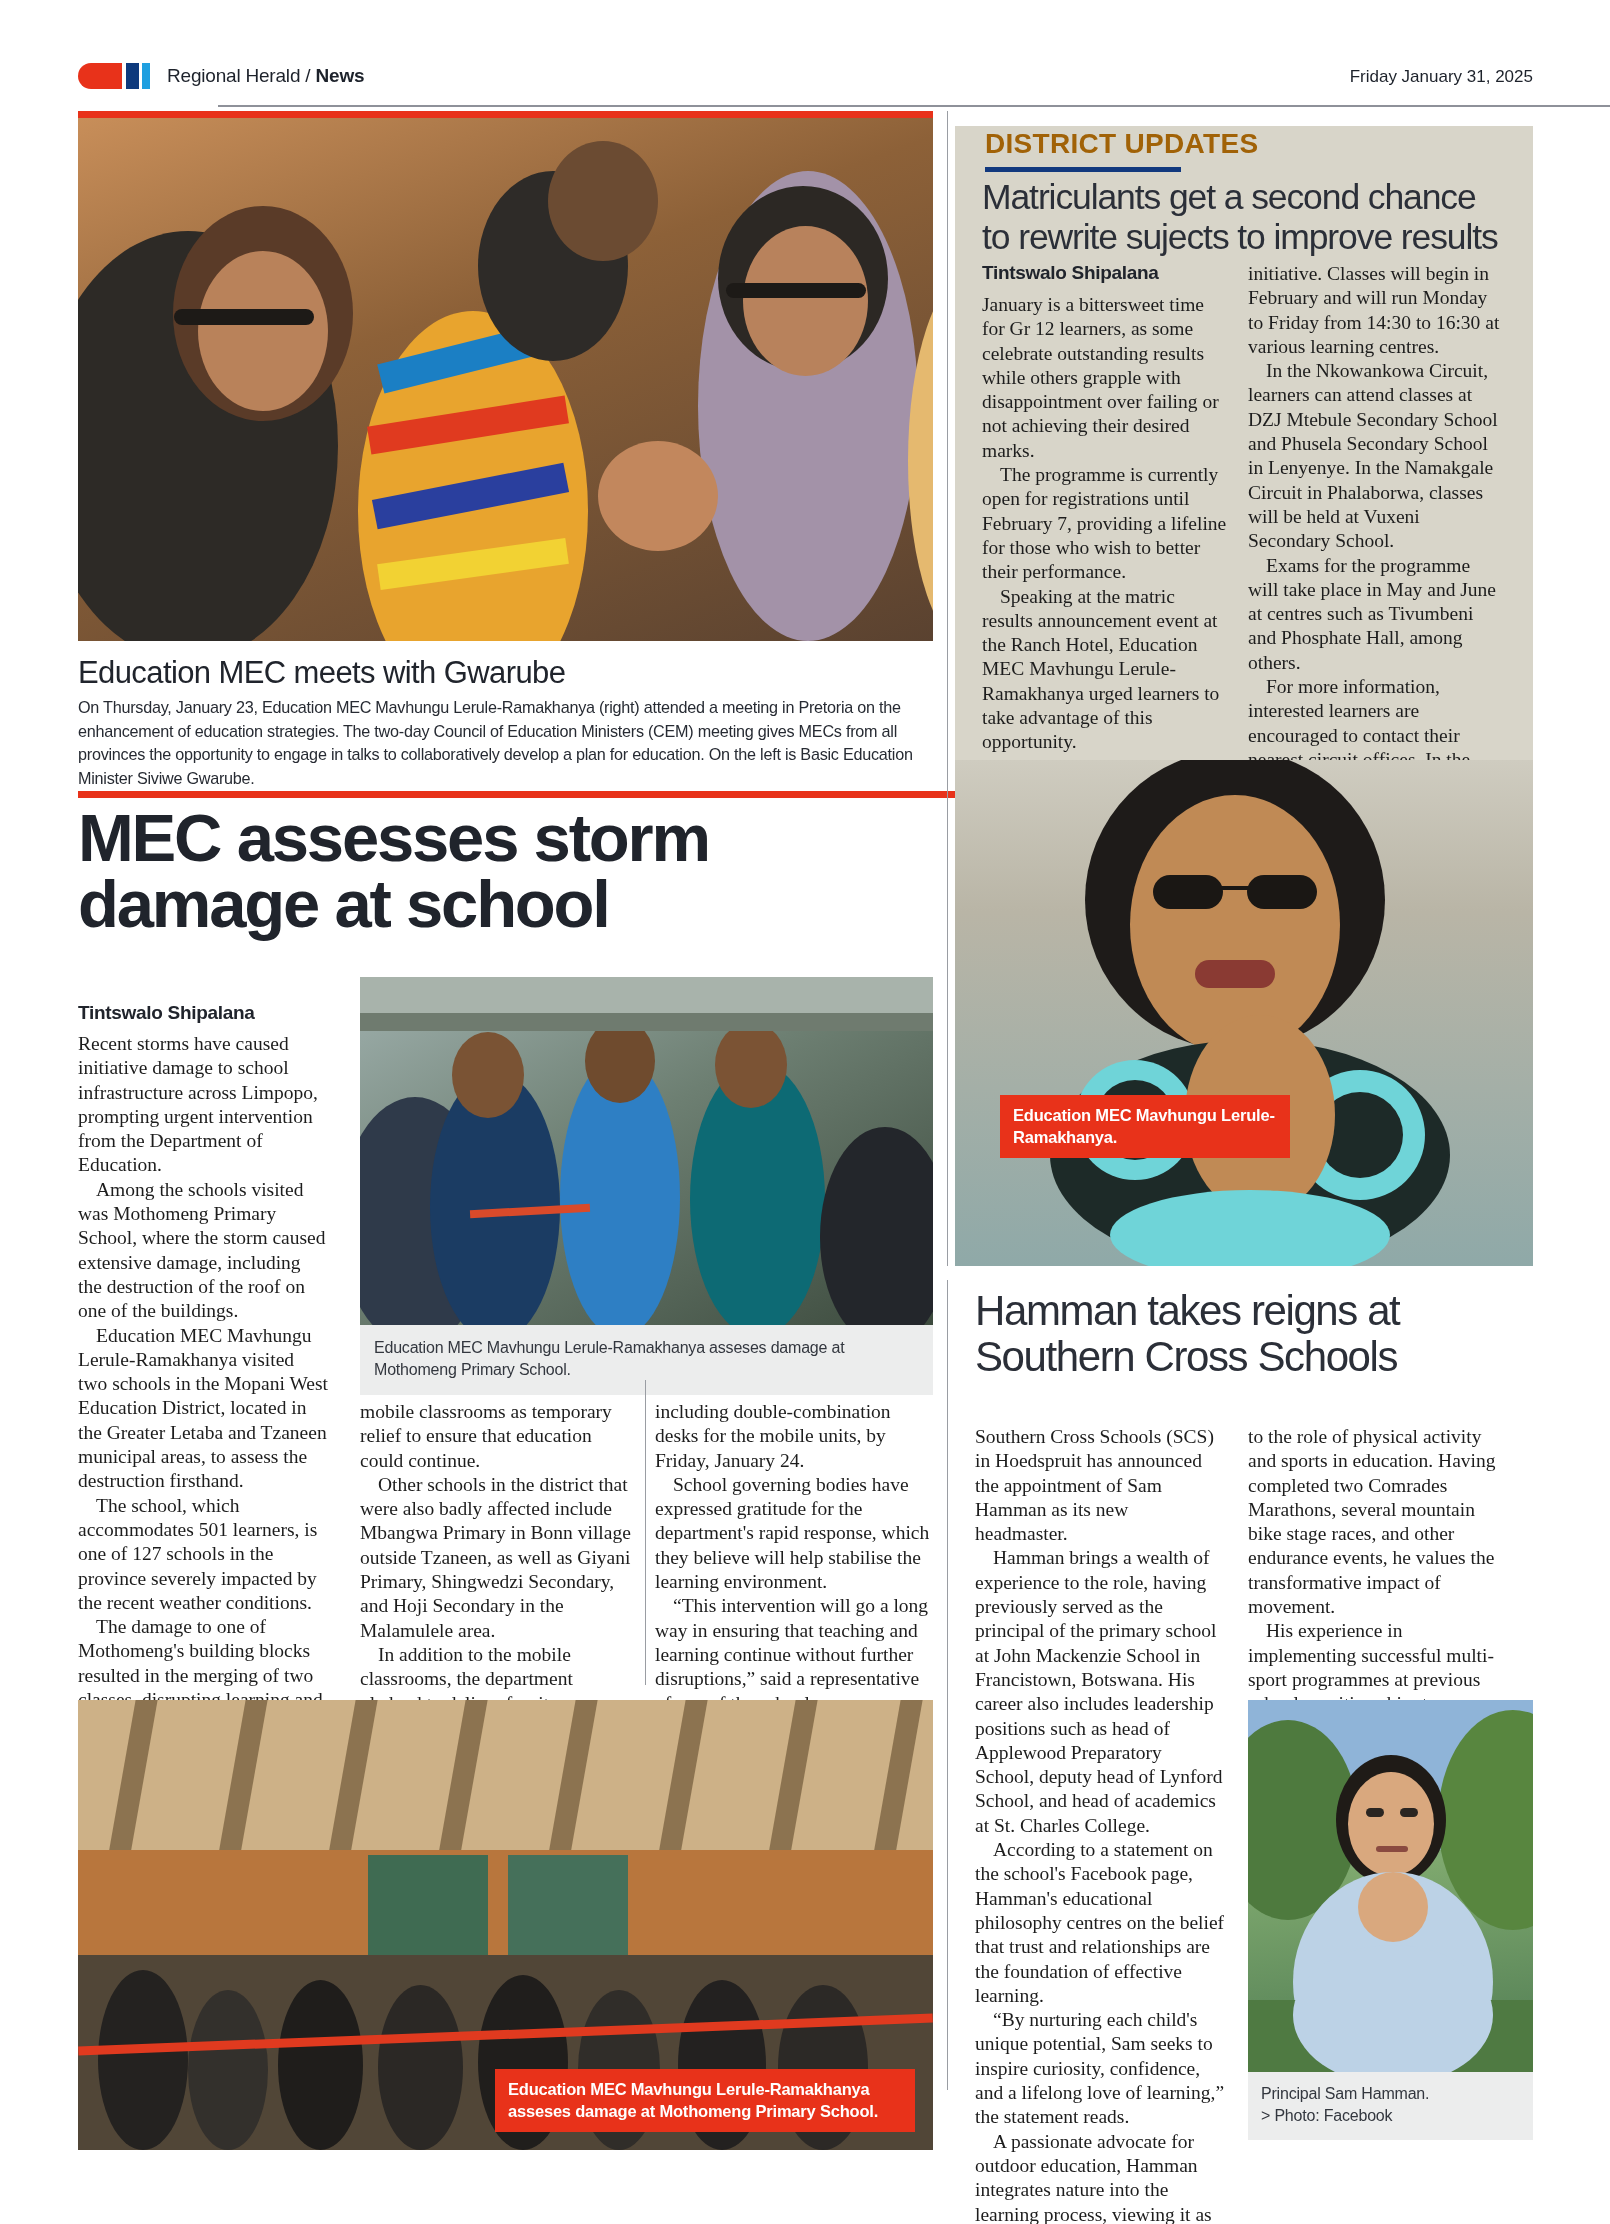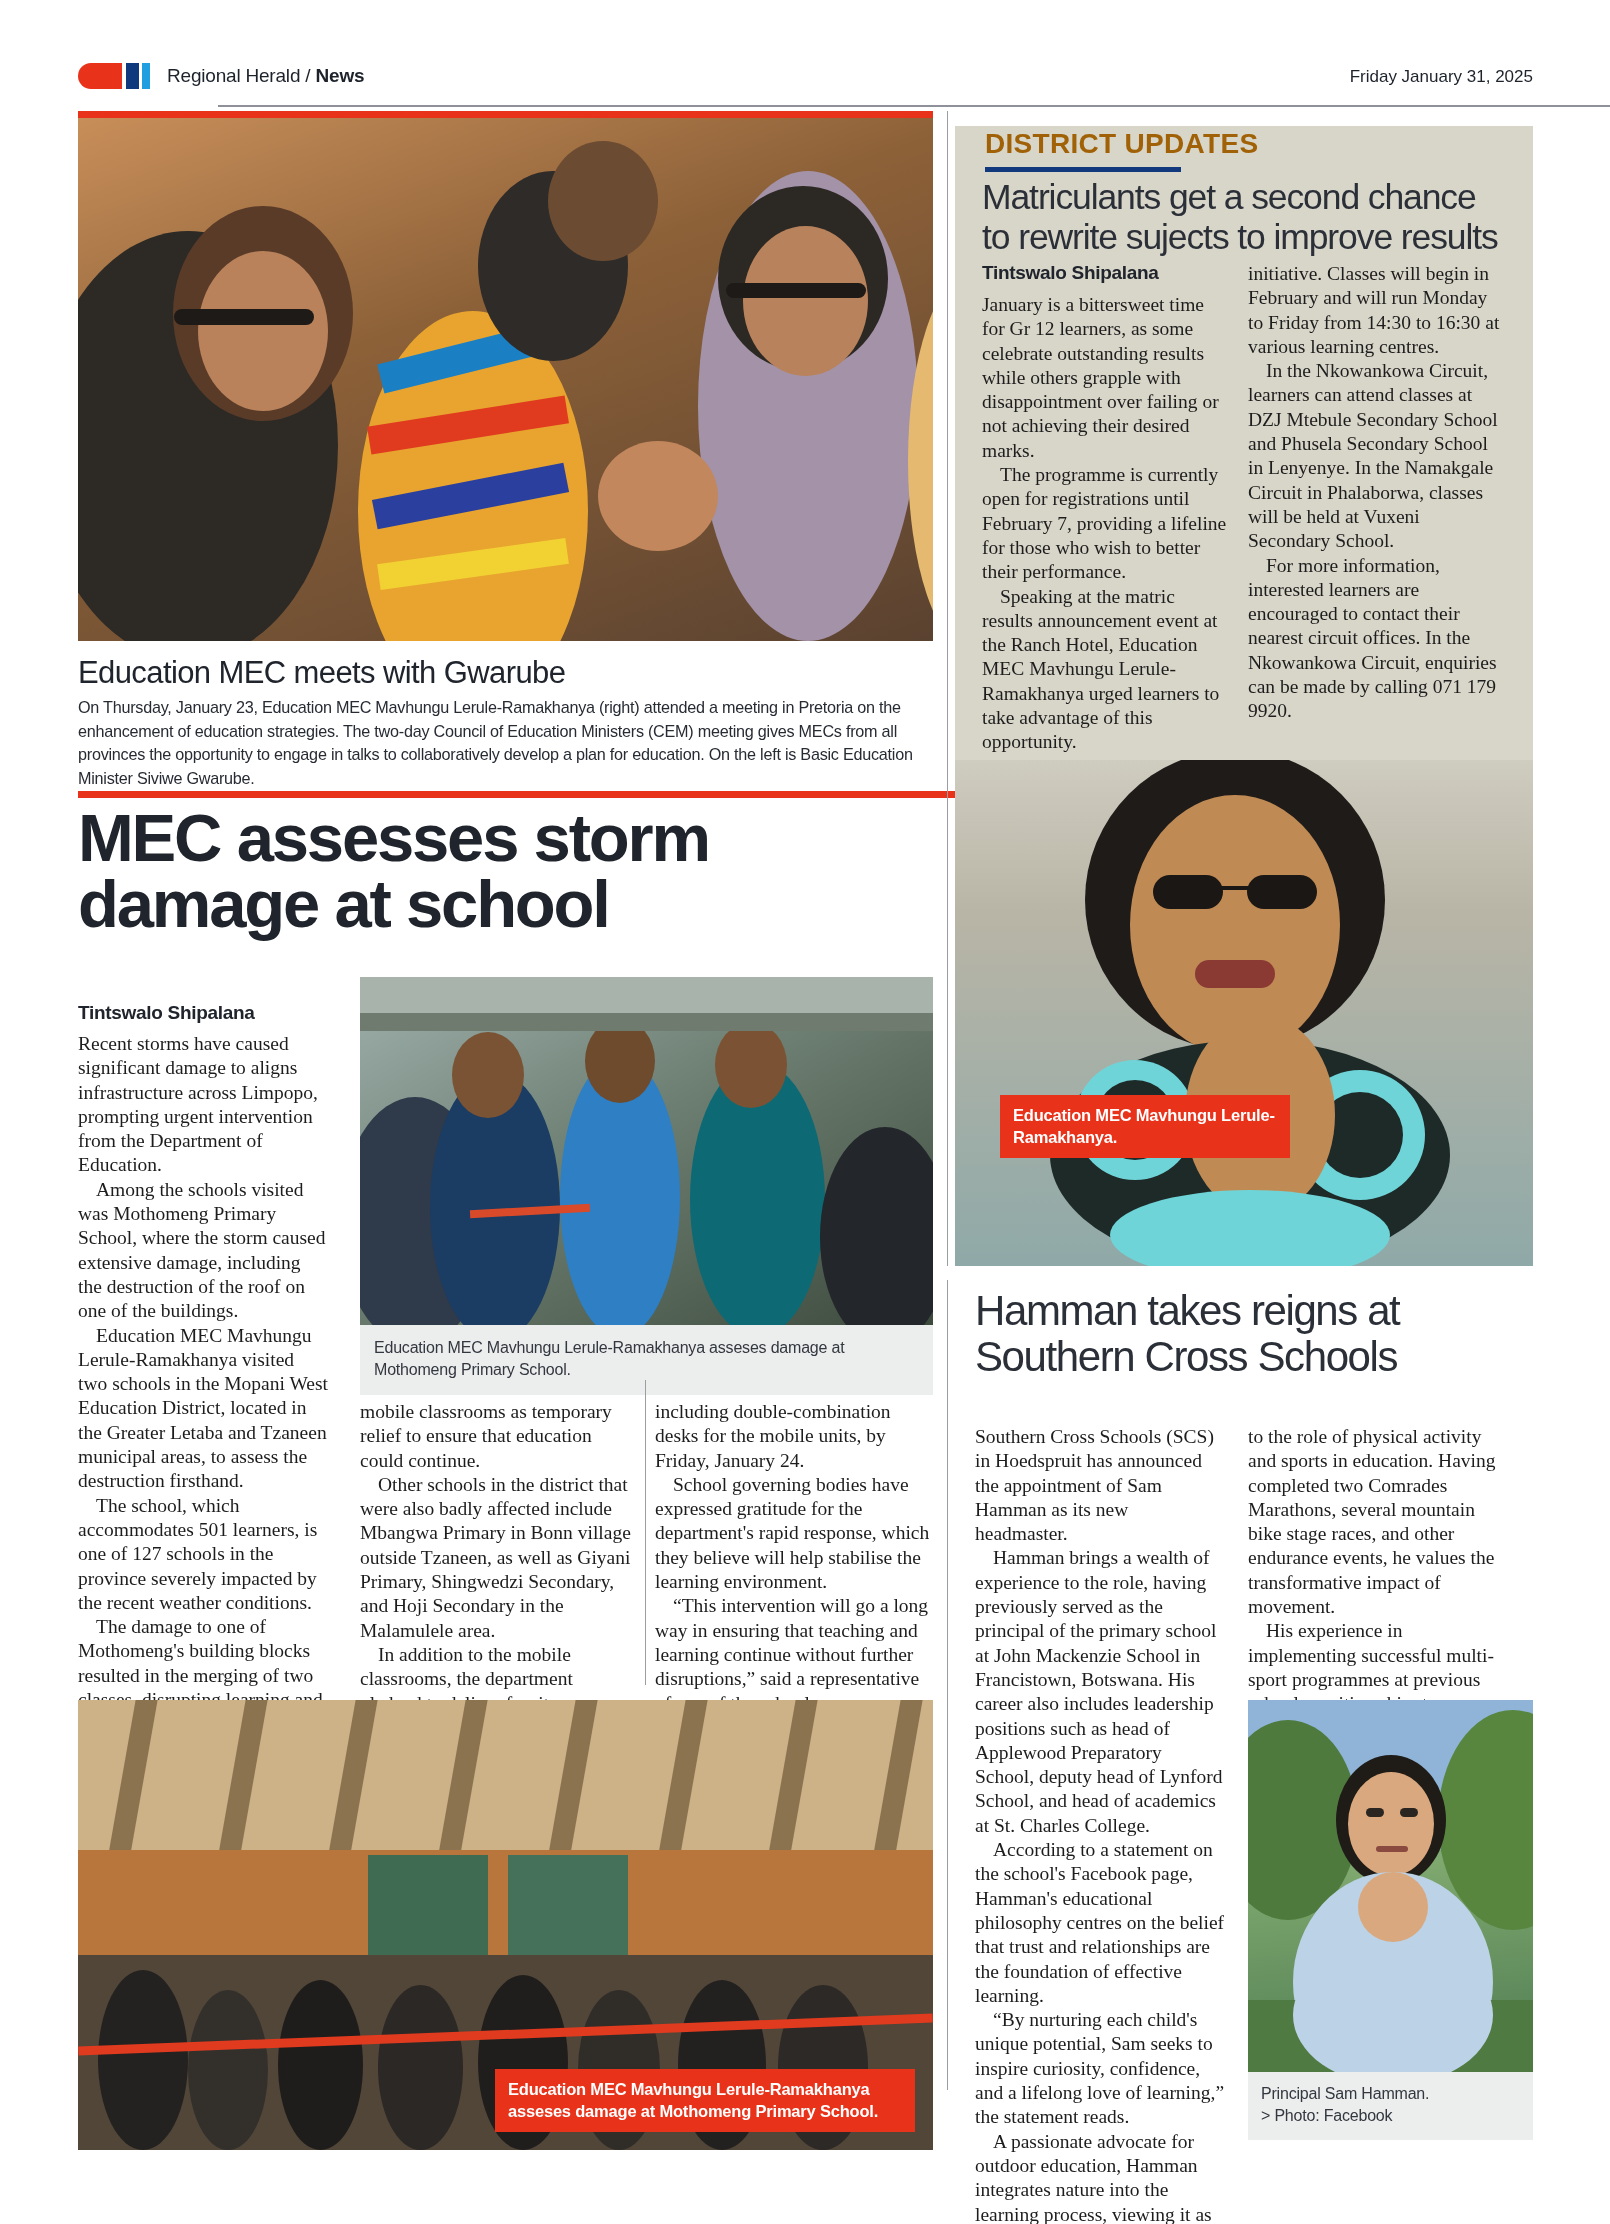--- a/index.html
+++ b/index.html
@@ -376,21 +376,21 @@
     <div class="blob" style="left:330px;top:85px;width:135px;height:275px;background:#0d6a74;"></div>
     <div class="blob" style="left:355px;top:45px;width:72px;height:86px;background:#7b5334;"></div>
     <div class="blob" style="left:460px;top:150px;width:130px;height:220px;background:#23262b;"></div>
     <div class="stripe" style="left:0px;top:0px;width:573px;height:52px;background:#a8b3ab;"></div>
     <div class="stripe" style="left:0px;top:36px;width:573px;height:18px;background:#6f7b6f;"></div>
     <div class="stripe" style="left:110px;top:230px;width:120px;height:8px;background:#d94a2a;transform:rotate(-3deg);"></div>
   </div>
   <div class="cap-box-grey">Education MEC Mavhungu Lerule-Ramakhanya asseses damage at Mothomeng Primary School.</div>
 
   <div class="body-col" id="storm-col-1">
-      <p>Recent storms have caused significant damage to aligns infrastructure across Limpopo, prompting urgent intervention from the Department of Education.</p>
+      <p>Recent storms have caused initiative damage to school infrastructure across Limpopo, prompting urgent intervention from the Department of Education.</p>
       <p>Among the schools visited was Mothomeng Primary School, where the storm caused extensive damage, including the destruction of the roof on one of the buildings.</p>
       <p>Education MEC Mavhungu Lerule-Ramakhanya visited two schools in the Mopani West Education District, located in the Greater Letaba and Tzaneen municipal areas, to assess the destruction firsthand.</p>
       <p>The school, which accommodates 501 learners, is one of 127 schools in the province severely impacted by the recent weather conditions.</p>
       <p>The damage to one of Mothomeng's building blocks resulted in the merging of two classes, disrupting learning and teaching.</p>
       <p>Initially, learners were asked not to attend school while the situation was being assessed.</p>
       <p>However, the Department of Education has provided four</p>
     </div>
   <div class="body-col" id="storm-col-2">
       <p>mobile classrooms as temporary relief to ensure that education could continue.</p>
       <p>Other schools in the district that were also badly affected include Mbangwa Primary in Bonn village outside Tzaneen, as well as Giyani Primary, Shingwedzi Secondary, and Hoji Secondary in the Malamulele area.</p>
@@ -440,20 +440,21 @@
   <div class="du-body" id="du-col-1">
       <p>January is a bittersweet time for Gr 12 learners, as some celebrate outstanding results while others grapple with disappointment over failing or not achieving their desired marks.</p>
       <p>The programme is currently open for registrations until February 7, providing a lifeline for those who wish to better their performance.</p>
       <p>Speaking at the matric results announcement event at the Ranch Hotel, Education MEC Mavhungu Lerule-Ramakhanya urged learners to take advantage of this opportunity.</p>
       <p>“This programme is an important platform for those who didn't meet their goals. It's never too late to try again and achieve success,” she said.</p>
       <p>The programme is open to individuals who wrote their Gr 12 exams as far back as 2008. Participants can register to rewrite their exams and attend free classes offered through the</p>
     </div>
   <div class="du-body" id="du-col-2">
       <p>initiative. Classes will begin in February and will run Monday to Friday from 14:30 to 16:30 at various learning centres.</p>
       <p>In the Nkowankowa Circuit, learners can attend classes at DZJ Mtebule Secondary School and Phusela Secondary School in Lenyenye. In the Namakgale Circuit in Phalaborwa, classes will be held at Vuxeni Secondary School.</p>
+      <p>Exams for the programme will take place in May and June at centres such as Tivumbeni and Phosphate Hall, among others.</p>
       <p>For more information, interested learners are encouraged to contact their nearest circuit offices. In the Nkowankowa Circuit, enquiries can be made by calling 071 179 9920.</p>
     </div>
 
   <div class="mec-portrait">
     <div class="blob" style="left:130px;top:-10px;width:300px;height:300px;background:#1e1b19;"></div>
     <div class="blob" style="left:175px;top:35px;width:210px;height:260px;background:#c08a55;"></div>
     <div class="blob" style="left:198px;top:115px;width:70px;height:34px;background:#1a1714;border-radius:18px;"></div>
     <div class="blob" style="left:292px;top:115px;width:70px;height:34px;background:#1a1714;border-radius:18px;"></div>
     <div class="stripe" style="left:265px;top:126px;width:30px;height:4px;background:#1a1714;"></div>
     <div class="blob" style="left:240px;top:200px;width:80px;height:28px;background:#8a3a33;border-radius:14px;"></div>

